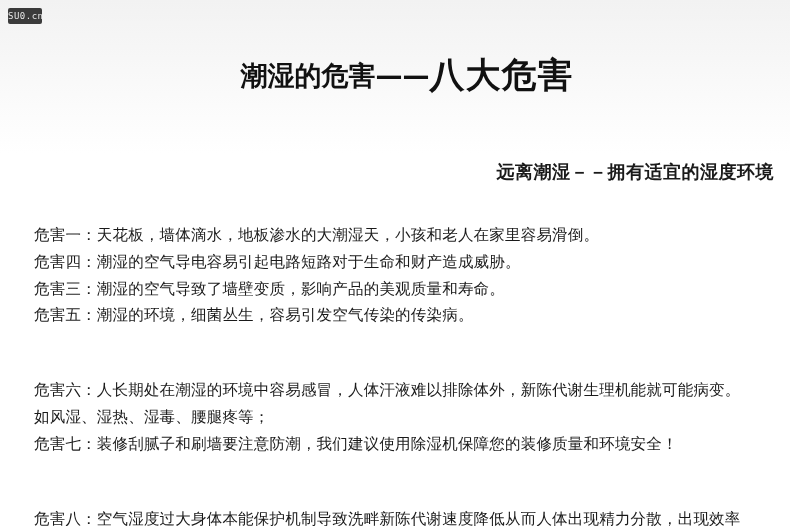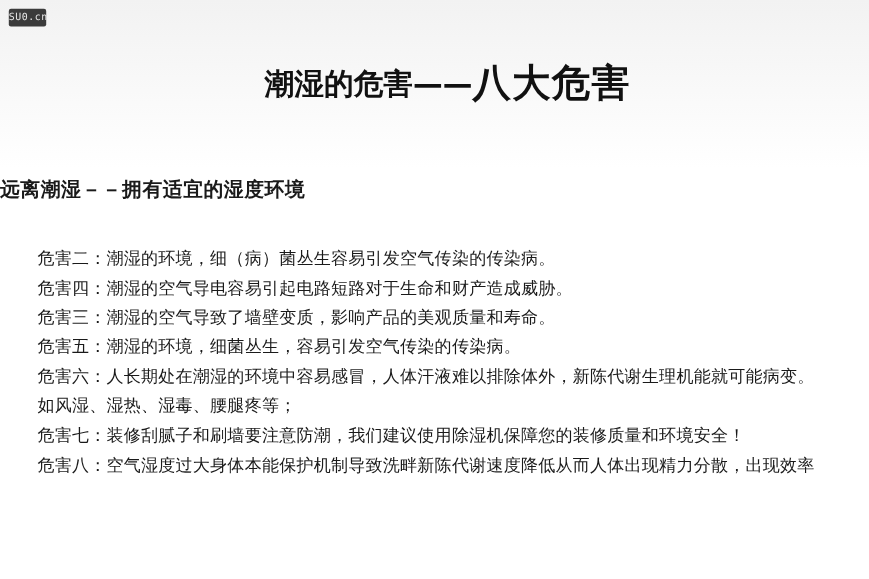--- a/index.html
+++ b/index.html
@@ -54,22 +54,22 @@
   .title .lead {
     font-size: 27px;
     letter-spacing: 0px;
     vertical-align: 2px;
   }
   .subtitle {
     position: absolute;
     top: 160px;
     left: 0;
     width: 790px;
-    text-align: left;
-    padding-right: 32px;
+    text-align: right;
+    padding-right: 16px;
     box-sizing: border-box;
     font-size: 18px;
     font-weight: bold;
     color: #1a1a1a;
     letter-spacing: 0.5px;
   }
   .body-list {
     position: absolute;
     top: 222px;
     left: 34px;
@@ -77,20 +77,21 @@
   }
   .item {
     font-size: 15.5px;
     line-height: 26.8px;
     color: #1a1a1a;
     letter-spacing: 0.2px;
     white-space: nowrap;
   }
   .item.wrap {
     white-space: normal;
+    margin-top: 48px;
   }
   .item .cont {
     display: block;
   }
 </style>
 </head>
 <body>
 
 <div class="page">
 
@@ -99,24 +100,24 @@
   <div class="title-wrap">
     <div class="title">
       <span class="lead">潮湿的危害——</span><span>八大危害</span>
     </div>
   </div>
 
   <div class="subtitle">远离潮湿－－拥有适宜的湿度环境</div>
 
   <div class="body-list">
 
+    <div class="item">
+      <span>危害一：天花板，墙体滴水，地板渗水的大潮湿天，小孩和老人在家里容易滑倒。</span>
+    </div>
 
-    <div class="item">
-      <span>危害二：潮湿的环境，细（病）菌丛生容易引发空气传染的传染病。</span>
-    </div>
 
     <div class="item">
       <span>危害四：潮湿的空气导电容易引起电路短路对于生命和财产造成威胁。</span>
     </div>
 
     <div class="item">
       <span>危害三：潮湿的空气导致了墙壁变质，影响产品的美观质量和寿命。</span>
     </div>
 
     <div class="item">

